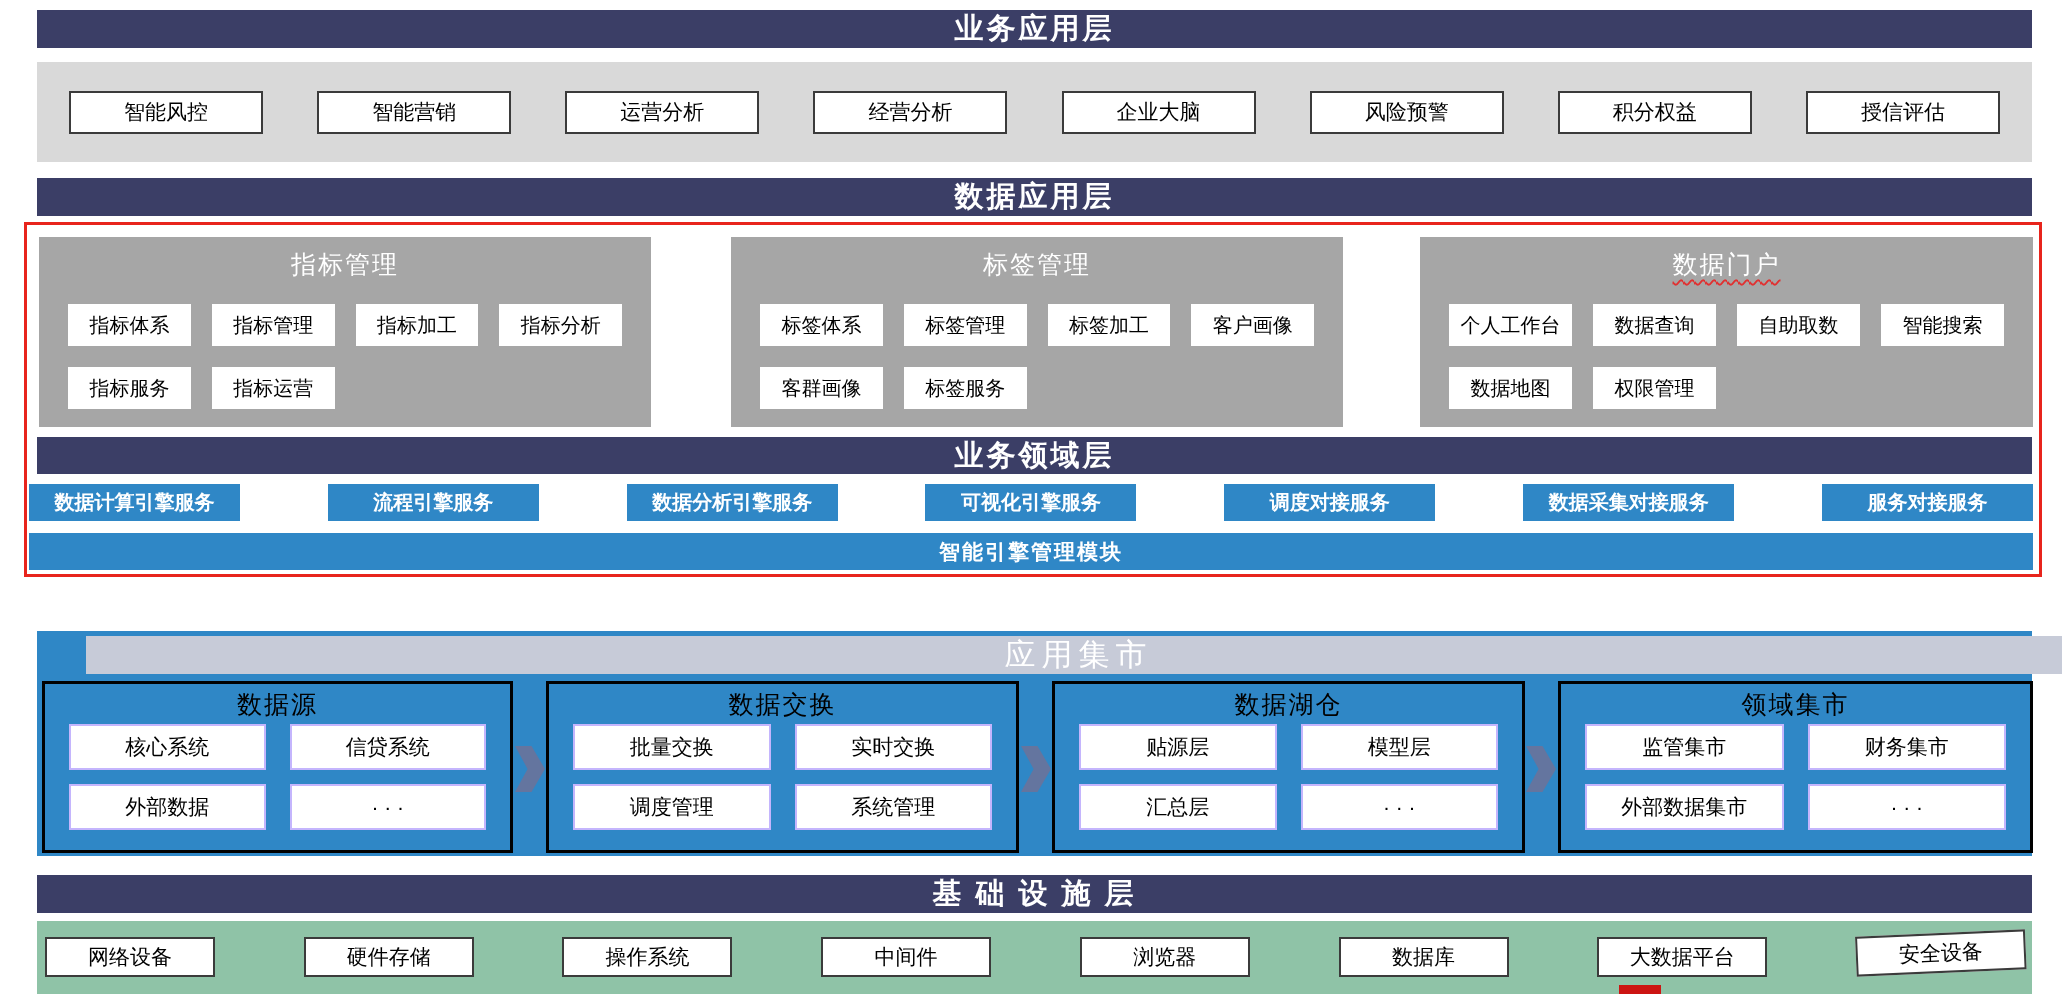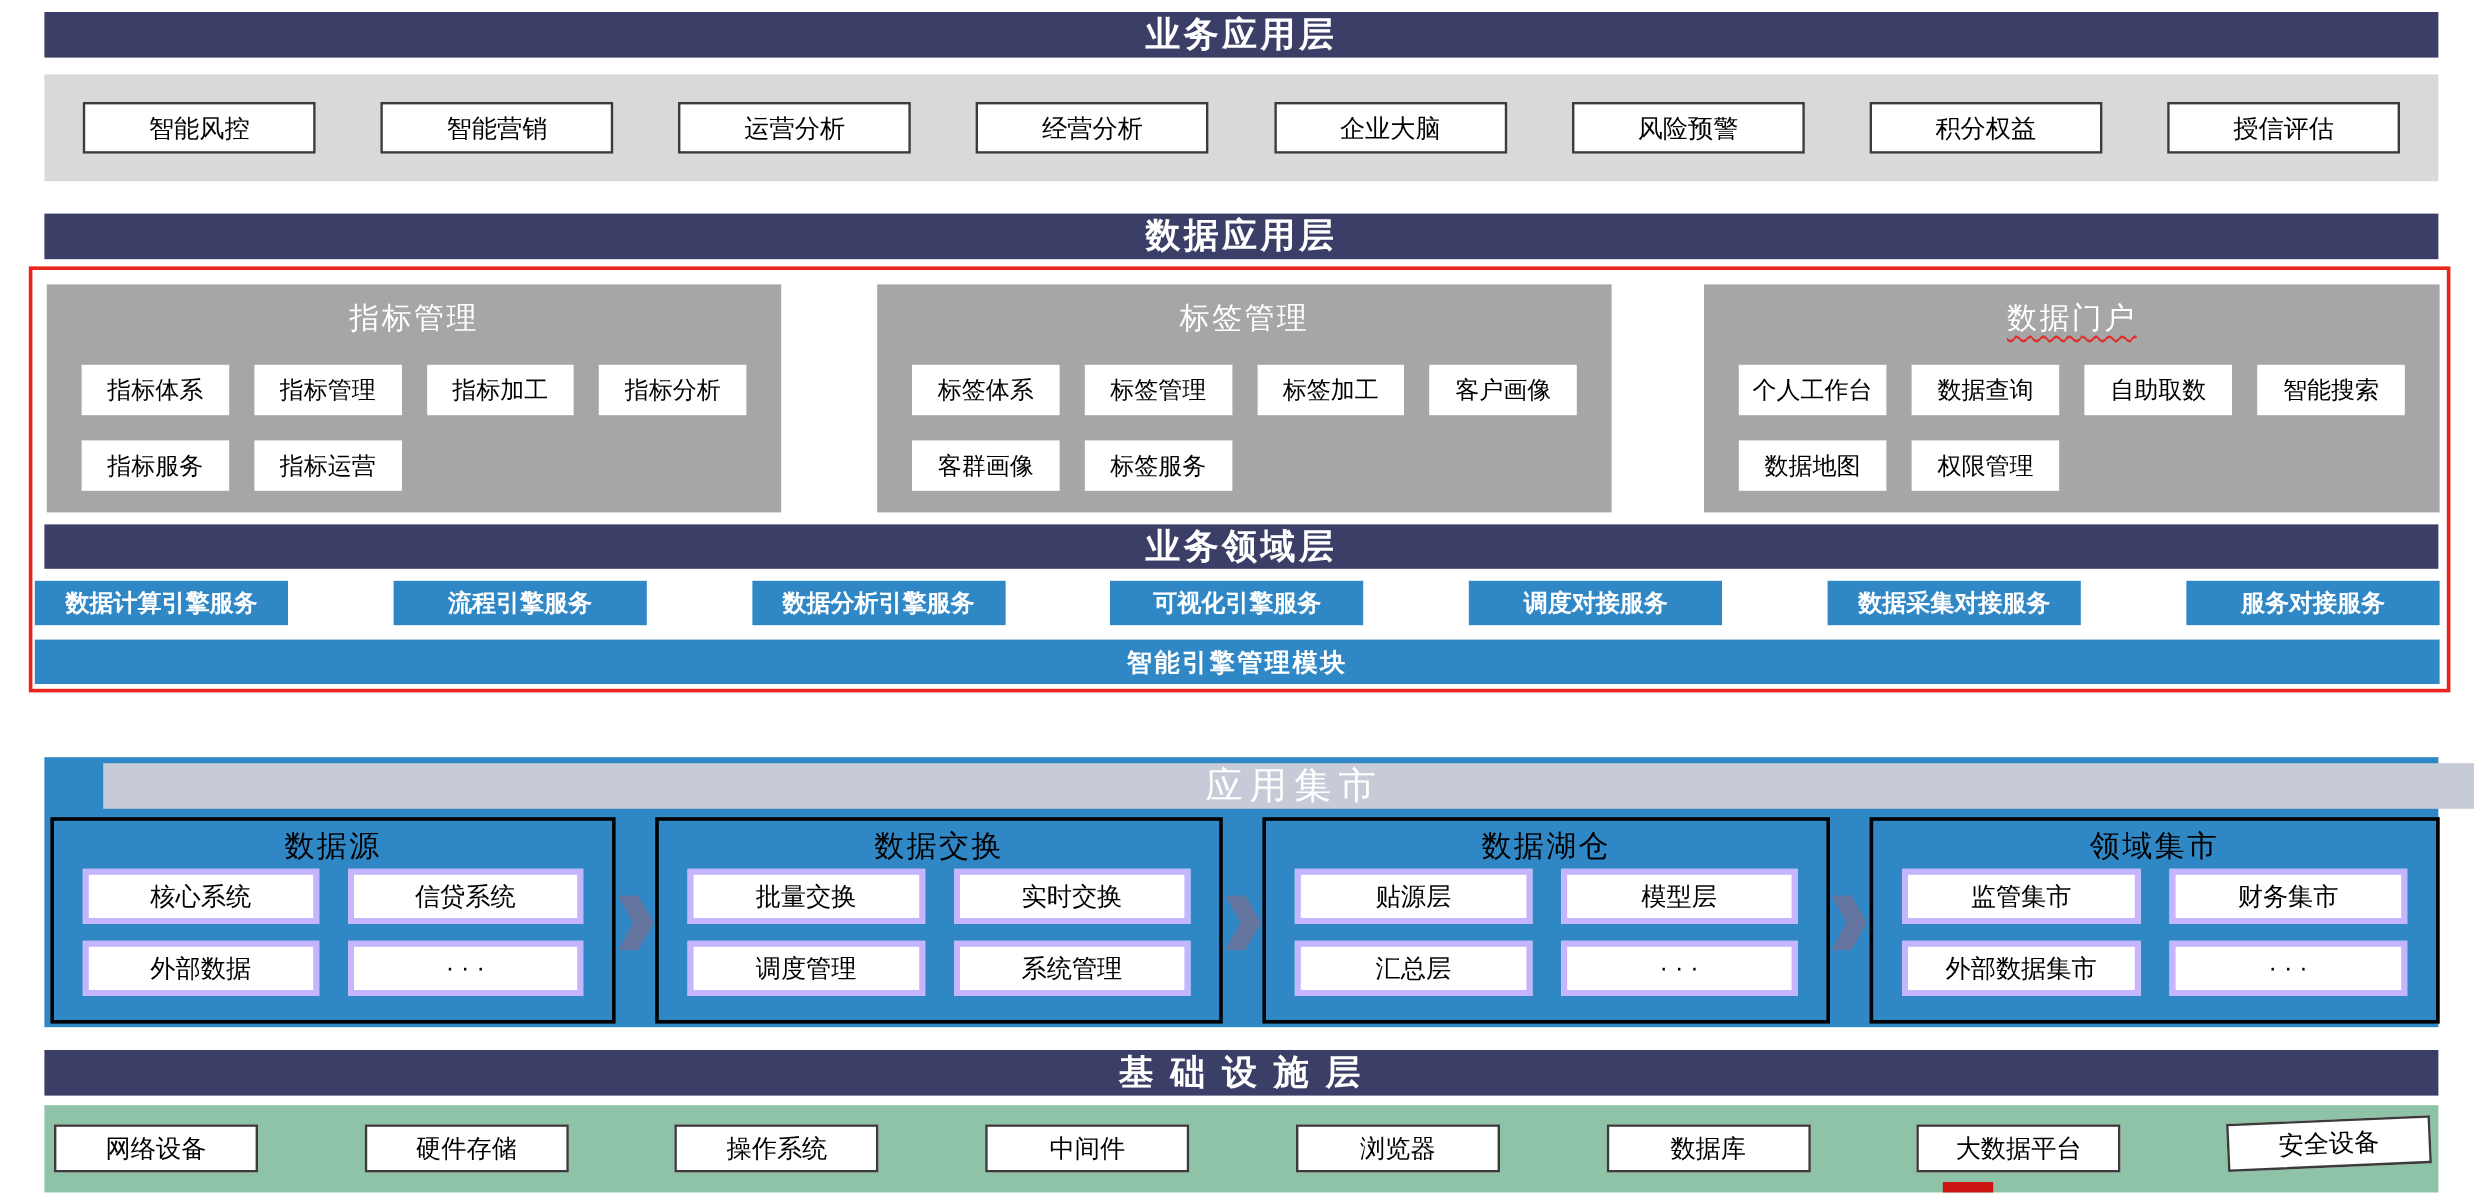--- a/index.html
+++ b/index.html
@@ -12,21 +12,21 @@
   .hbar {
     position:absolute; left:37px; width:1995px; height:38px;
     background:var(--header-bar,#3B3E66); color:#fff;
     display:flex; align-items:center; justify-content:center;
     font-size:29px; font-weight:bold; letter-spacing:3px;
   }
   .h1{top:10px} .h2{top:178px} .h3{top:437px;height:37px} .h4{top:587px;height:37px} .h5{top:875px}
 
   
   .band { position:absolute; left:37px; width:1995px; display:flex; justify-content:space-between; }
-  .band-gray { top:62px; height:89px; background:var(--band-gray,#D9D9D9); padding:0 32px; align-items:center; }
+  .band-gray { top:62px; height:100px; background:var(--band-gray,#D9D9D9); padding:0 32px; align-items:center; }
   .band-green { top:921px; height:73px; background:var(--band-green,#8FC3A7); padding:16px 6px 0 8px; align-items:flex-start; }
 
   .wbox {
     background:#fff; border:2px solid #3b3b3b;
     display:flex; align-items:center; justify-content:center; font-size:21px;
   }
   .app-box { width:194px; height:43px; }
   .infra-box { width:170px; height:40px; }
   .tilt { transform:rotate(-2.5deg) translateY(-4px); }
 
@@ -63,21 +63,21 @@
     background:var(--mart-bar,#C7CBD8); color:#fff; font-size:31px; letter-spacing:6px;
     display:flex; align-items:center; justify-content:center;margin-left:44px;
   }
   .group { position:absolute; top:50px; height:172px; background:var(--accent-blue,#2F87C6); border:3px solid #000; display:flex; flex-direction:column; }
   .g1{left:5px;width:471px} .g2{left:509px;width:473px} .g3{left:1015px;width:473px} .g4{left:1521px;width:475px}
   .group-title {
     height:40px; display:flex; align-items:center; justify-content:center;
     font-size:25px; letter-spacing:2px; font-family:"Liberation Serif","DejaVu Serif",serif;
   }
   .group-grid { flex:1; display:grid; grid-template-columns:repeat(2,1fr); grid-auto-rows:46px; gap:14px 24px; padding:0 24px 18px; }
-  .gbox { background:#fff; border:5px solid #c4b5fd; display:flex; align-items:center; justify-content:center; font-size:21px; }
+  .gbox { background:#fff; border:2px solid #c4b5fd; display:flex; align-items:center; justify-content:center; font-size:21px; }
 
   .arrow {
     position:absolute; width:30px; height:46px; top:115px;
     background:var(--arrow,#64759F);
     clip-path:polygon(0 0,55% 0,100% 50%,55% 100%,0 100%,42% 50%);
   }
   .a1{left:478px} .a2{left:984px} .a3{left:1489px}
 
   .red-mark { position:absolute; left:1619px; top:985px; width:42px; height:9px; background:#cc1512; }
 </style>

